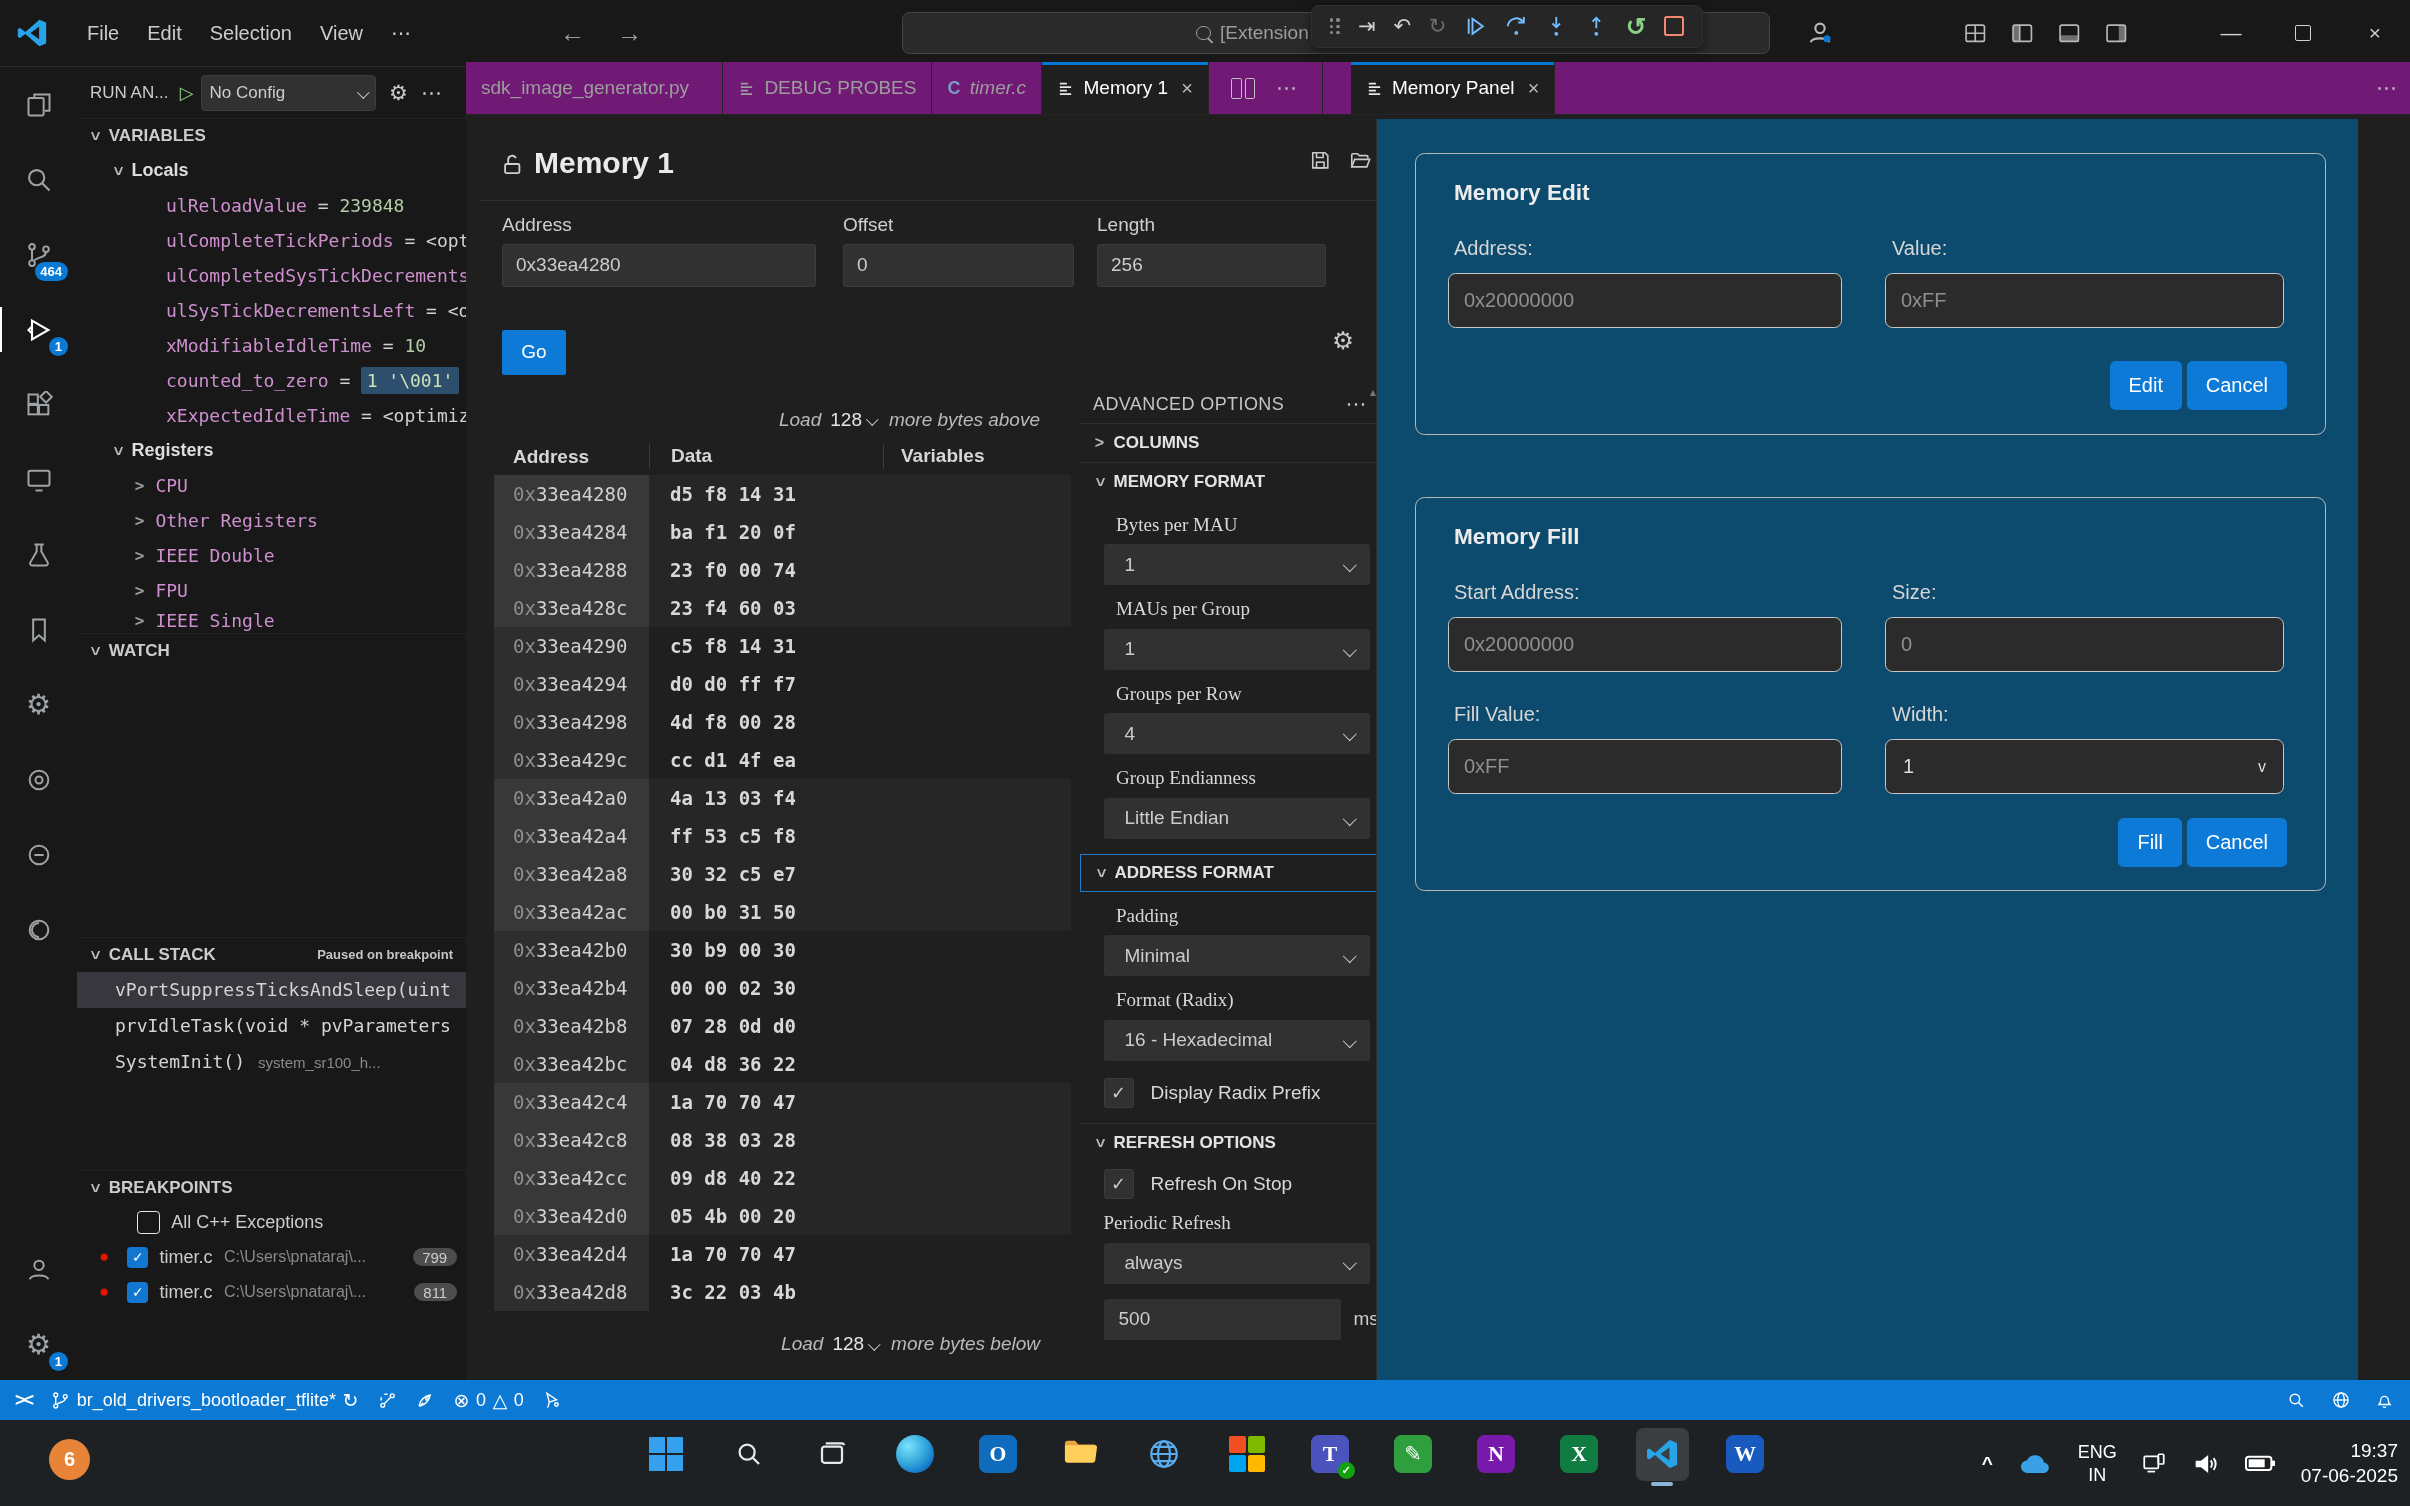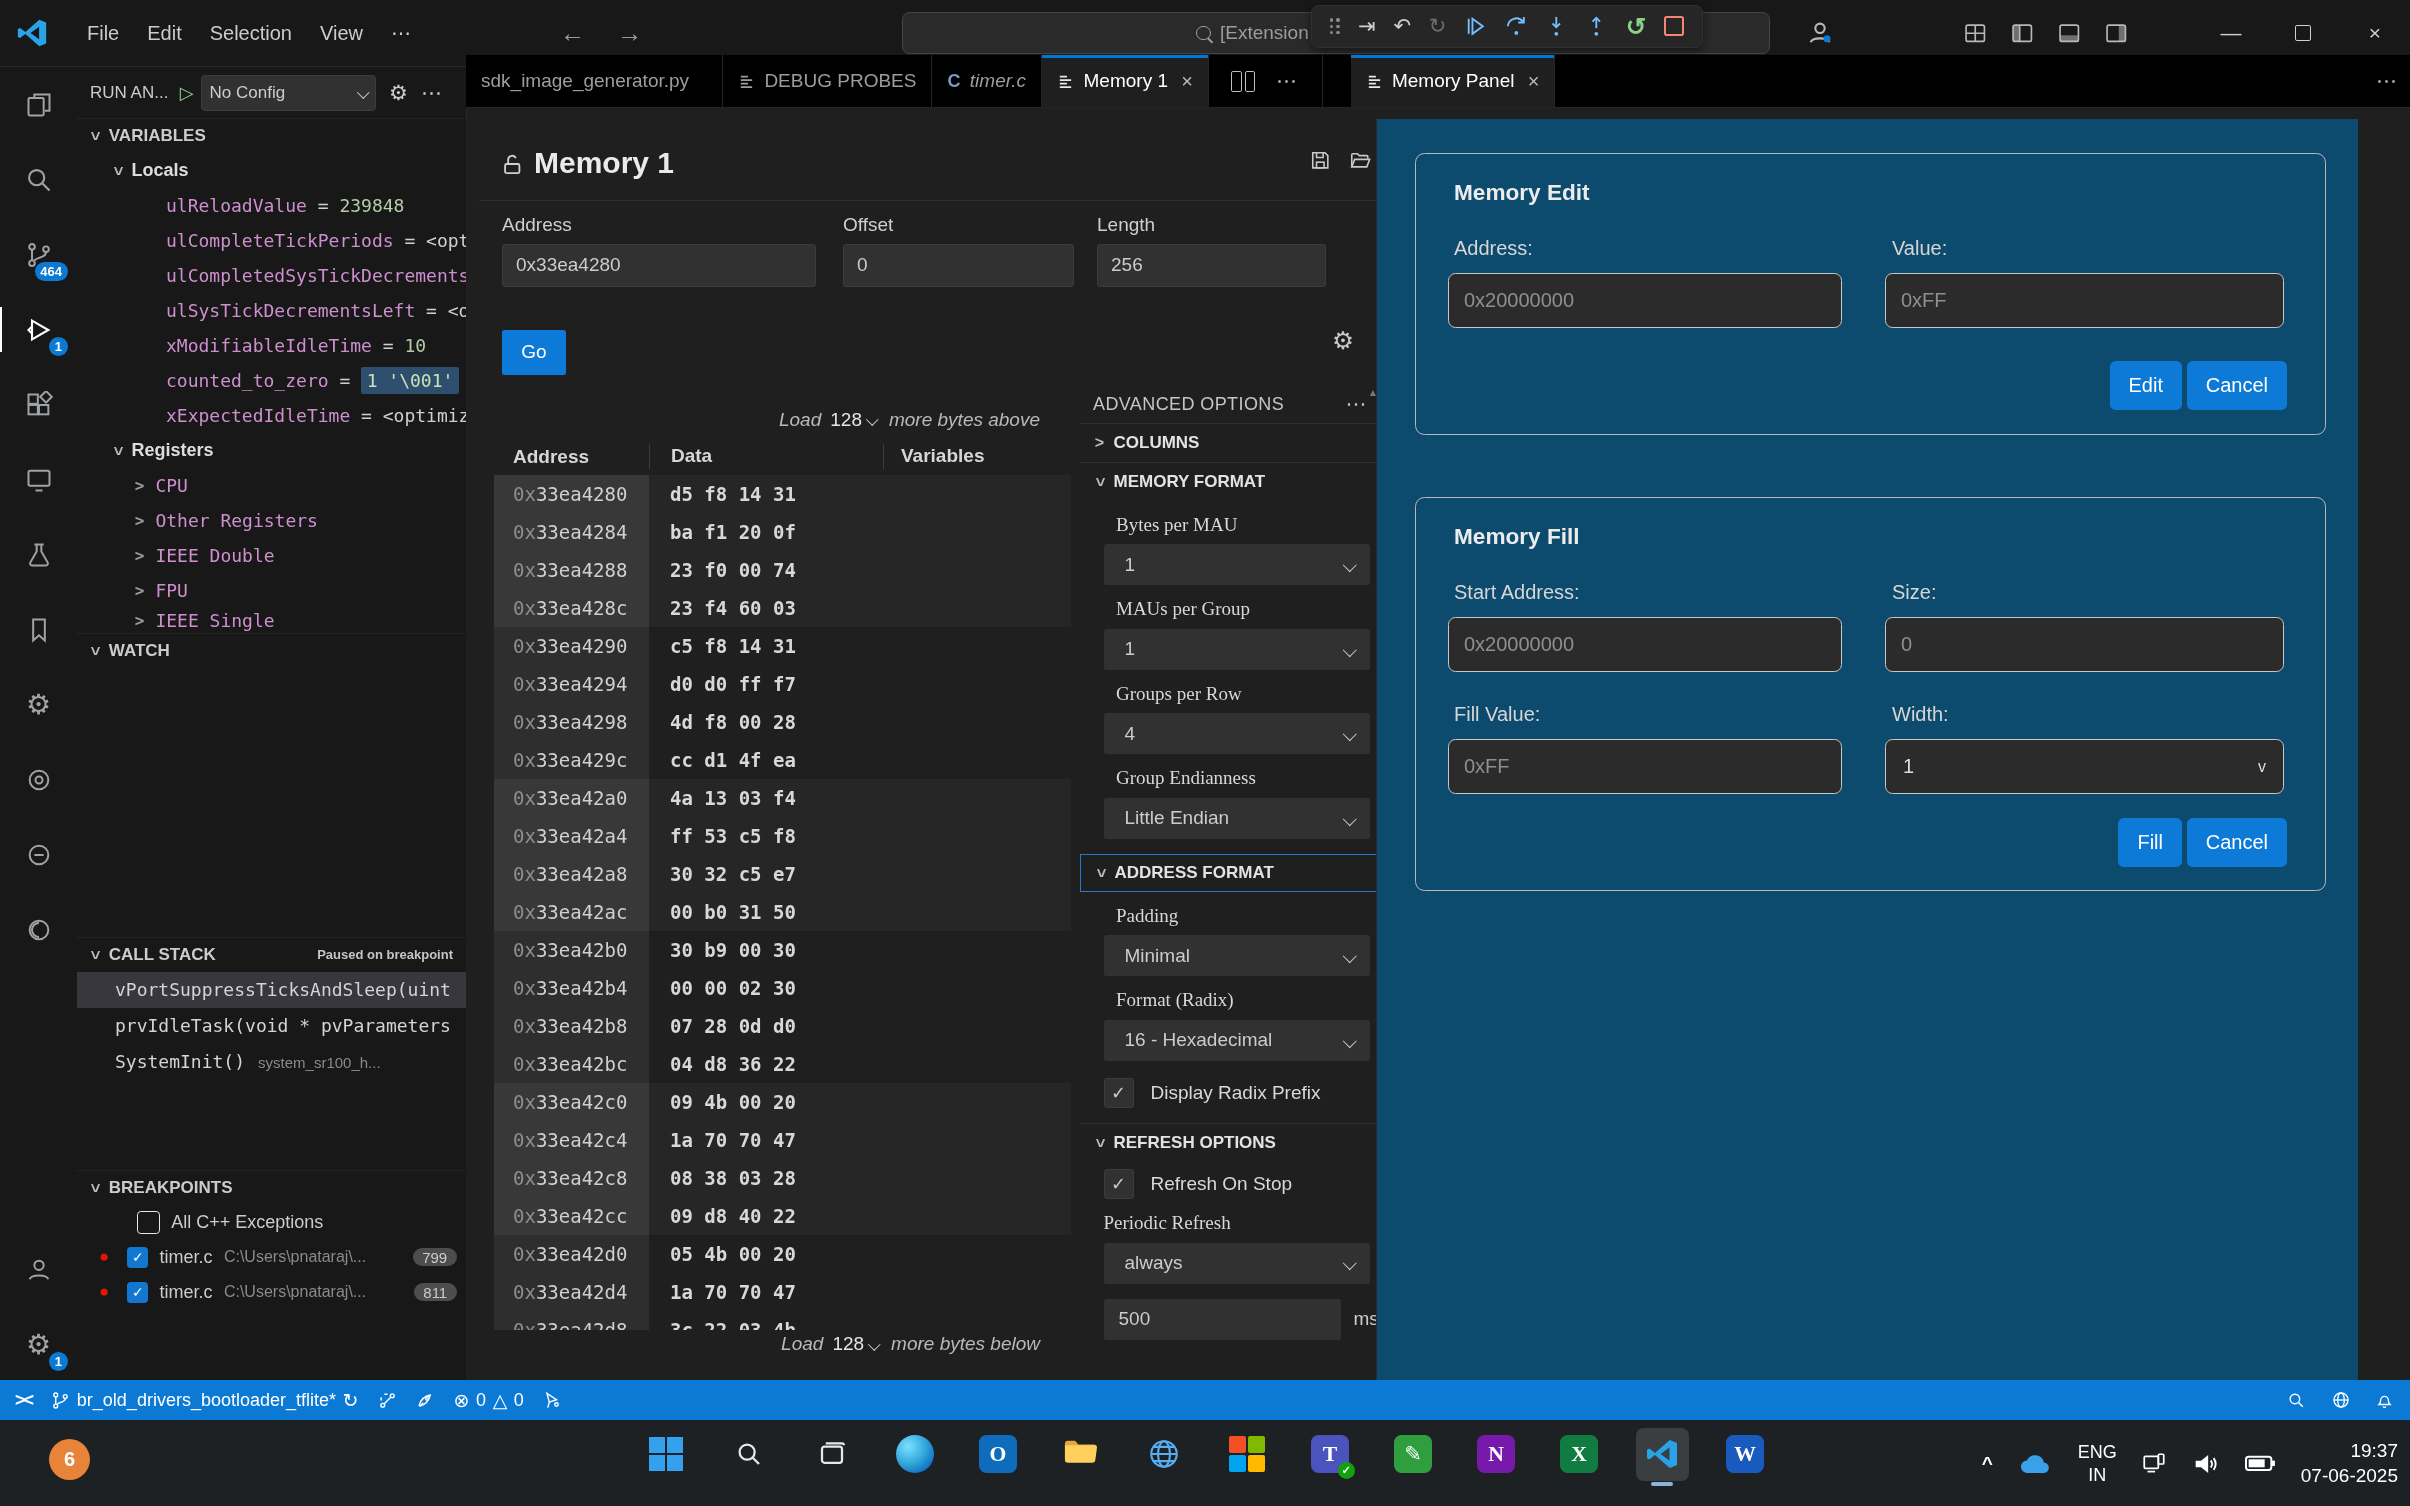--- a/index.html
+++ b/index.html
@@ -58,21 +58,21 @@
   .frame{height:36px;line-height:36px;padding-left:38px;font-family:"DejaVu Sans Mono",monospace;font-size:18px;color:#d4d4d4;white-space:nowrap;overflow:hidden;}
   .frame.sel{background:#37373d;}
   .frame .sub{font-family:"Liberation Sans",sans-serif;font-size:15px;color:#8a8a8a;margin-left:13px;}
   .bprow{height:35px;display:flex;align-items:center;gap:11.3px;padding-left:60px;font-size:18px;color:#ccc;}
   .bpdot{color:#e51400;font-size:17px;width:17px;margin-left:-38px;}
   .cb{width:21px;height:21px;border-radius:3.8px;flex:none;display:flex;align-items:center;justify-content:center;font-size:14px;color:#fff;}
   .cb.on{background:#1177d1;} .cb.off{background:transparent;border:1.9px solid #e8e8e8;}
   .bppath{color:#8a8a8a;font-size:16px;overflow:hidden;white-space:nowrap;max-width:141px;}
   .bppill{margin-left:auto;margin-right:9.4px;background:#4d4d4d;color:#ccc;font-size:15px;padding:0.9px 9.4px;border-radius:10.4px;}
   
-  #tabstrip{position:absolute;left:466px;top:55px;width:1944px;height:52px;background:#000000;border-bottom:0.9px solid #252525;display:flex;}
+  #tabstrip{position:absolute;left:466px;top:62px;width:1944px;height:52px;background:#701a75;border-bottom:0.9px solid #252525;display:flex;}
   .tab{position:relative;display:flex;align-items:center;gap:9.4px;padding:0 15px;border-right:0.9px solid #252525;font-size:19px;color:#9d9d9d;height:52px;box-sizing:border-box;}
   .tab.active{background:#1f1f1f;color:#fff;} .tab.active::before{content:"";position:absolute;left:0;top:0;right:0;height:2.8px;background:#0078d4;}
   .tab .cicon{font-size:18px;font-weight:700;color:#7a9cc6;font-style:normal;}
   .tab .x{font-size:20px;color:#bbb;margin-left:3.8px;}
   .tabacts{display:flex;align-items:center;gap:21px;padding:0 13px;color:#c0c0c0;}
   .splitic{display:flex;gap:2.8px;} .splitic i{width:8.5px;height:19px;border:1.5px solid #c0c0c0;border-radius:1.9px;}
   
   #group1{position:absolute;left:466px;top:119px;width:963px;height:1262px;background:#1f1f1f;overflow:hidden;}
   #memtitle{position:relative;height:62px;margin-top:19px;}
   #memtitle .ttl{position:absolute;left:68px;top:7.5px;font-size:30px;font-weight:700;color:#eaeaea;}
@@ -575,24 +575,20 @@
           </div>
         <div class="mrow">
             <span class="addr"><span class="pfx">0x</span><span>33ea42b8</span></span>
             <span class="mdata">07 28 0d d0</span>
           </div>
         <div class="mrow">
             <span class="addr"><span class="pfx">0x</span><span>33ea42bc</span></span>
             <span class="mdata">04 d8 36 22</span>
           </div>
         <div class="mrow">
-            <span class="addr"><span class="pfx">0x</span><span>33ea42c0</span></span>
-            <span class="mdata">09 4b 00 20</span>
-          </div>
-        <div class="mrow">
             <span class="addr"><span class="pfx">0x</span><span>33ea42c4</span></span>
             <span class="mdata">1a 70 70 47</span>
           </div>
         <div class="mrow">
             <span class="addr"><span class="pfx">0x</span><span>33ea42c8</span></span>
             <span class="mdata">08 38 03 28</span>
           </div>
         <div class="mrow">
             <span class="addr"><span class="pfx">0x</span><span>33ea42cc</span></span>
             <span class="mdata">09 d8 40 22</span>

